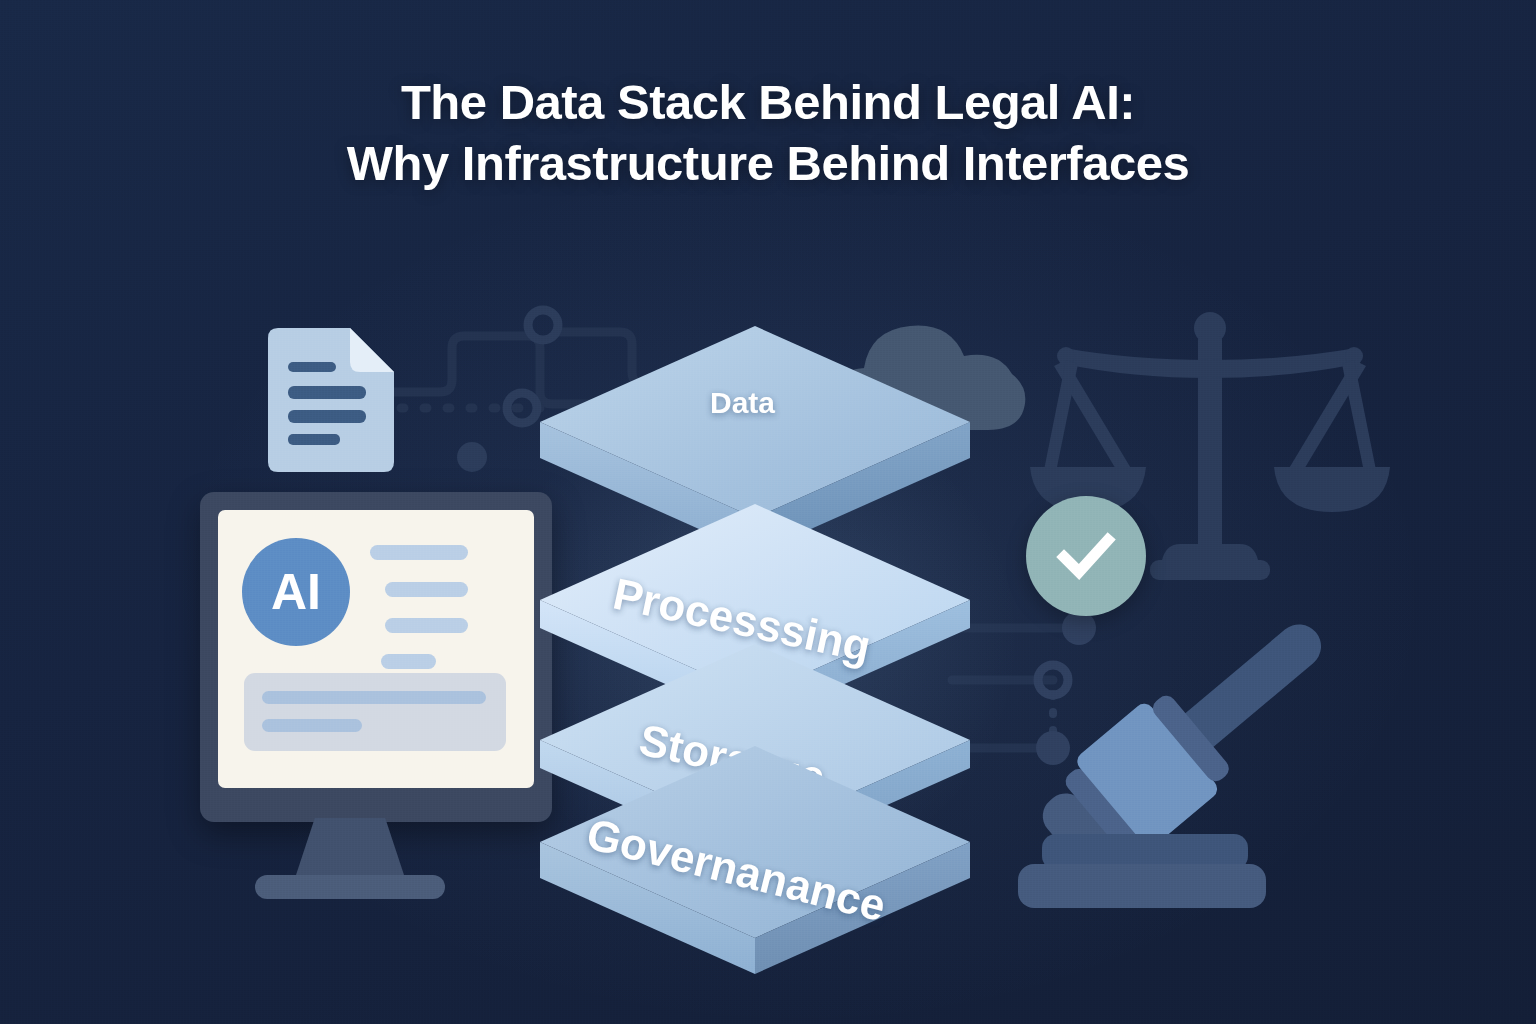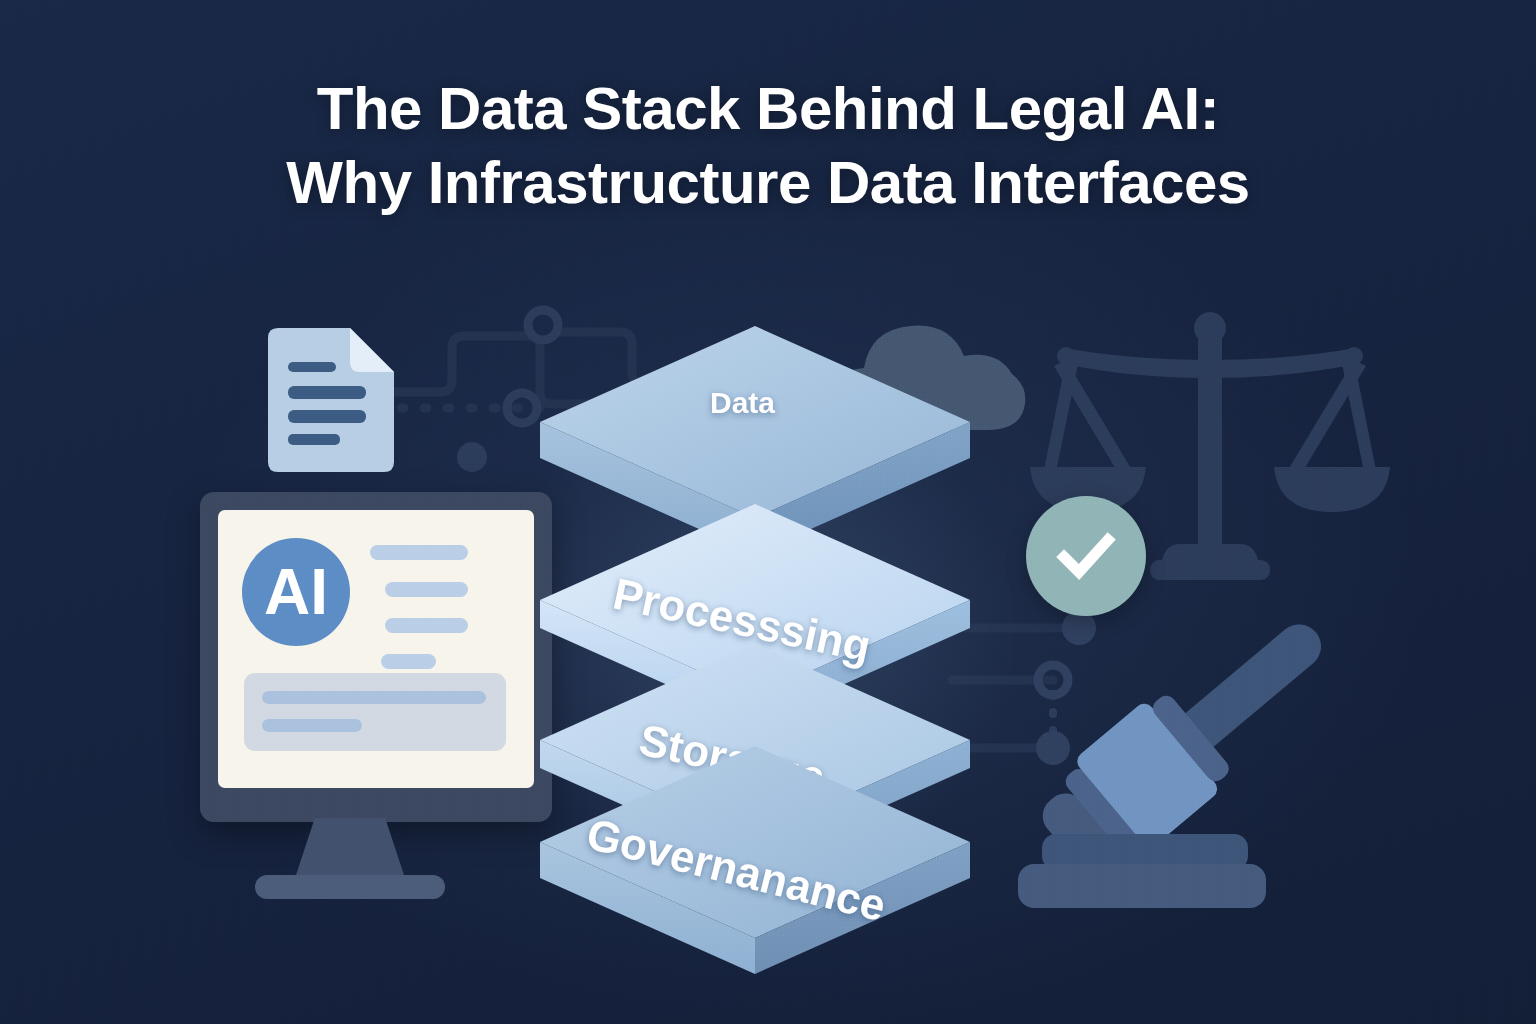--- a/index.html
+++ b/index.html
@@ -19,21 +19,21 @@
   }
 
   
   .title-block {
     position:absolute; left:0; top:72px; width:1536px;
     text-align:center; z-index:40;
   }
   .title-line {
     color:#ffffff;
     font-weight:700;
-    font-size:60px;
+    font-size:49px;
     line-height:1.24;
     letter-spacing:-0.5px;
     white-space:nowrap;
     text-shadow:0 2px 14px rgba(0,0,0,0.35);
   }
 
   
   .decor { position:absolute; left:0; top:0; width:1536px; height:1024px; z-index:5; }
 
   
@@ -46,21 +46,21 @@
   .mon-screen {
     position:absolute; left:18px; top:18px; width:316px; height:278px;
     background:#f7f4ec; border-radius:7px; overflow:hidden;
   }
   .ai-circle {
     position:absolute; left:24px; top:28px; width:108px; height:108px;
     border-radius:50%; background:#5b8bc4;
     display:flex; align-items:center; justify-content:center;
   }
   .ai-circle span {
-    color:#ffffff; font-weight:700; font-size:64px; letter-spacing:0px;
+    color:#ffffff; font-weight:700; font-size:50px; letter-spacing:0px;
   }
   .sk { position:absolute; background:#b9cee6; border-radius:8px; height:15px; }
   .sk.s1 { left:152px; top:35px; width:98px; }
   .sk.s2 { left:167px; top:72px; width:83px; }
   .sk.s3 { left:167px; top:108px; width:83px; }
   .sk.s4 { left:163px; top:144px; width:55px; }
   .card {
     position:absolute; left:26px; top:163px; width:262px; height:78px;
     background:#d2d8e2; border-radius:11px;
   }
@@ -143,21 +143,21 @@
     <circle cx="543" cy="325" r="15" fill="none" stroke="#2b3b59" stroke-width="9"></circle>
     <circle cx="522" cy="408" r="15" fill="none" stroke="#2b3b59" stroke-width="9"></circle>
     <circle cx="472" cy="457" r="15" fill="#2b3b59"></circle>
     <circle cx="1079" cy="628" r="17" fill="#2f3f5e"></circle>
     <circle cx="1053" cy="680" r="15" fill="none" stroke="#2f3f5e" stroke-width="9"></circle>
     <circle cx="1053" cy="748" r="17" fill="#2f3f5e"></circle>
   </svg>
 
   <div class="title-block">
     <div class="title-line">The Data Stack Behind Legal AI:</div>
-    <div class="title-line">Why Infrastructure Data Interfaces</div>
+    <div class="title-line">Why Infrastructure Behind Interfaces</div>
   </div>
 
   <div class="cloud">
     <svg viewBox="0 0 220 130" xmlns="http://www.w3.org/2000/svg">
       <path d="M 48 118 Q 10 118 10 86 Q 10 58 42 56 Q 48 18 88 14 Q 128 10 142 44
                Q 176 38 190 62 Q 210 78 200 102 Q 192 118 166 118 Z" fill="#44566f"></path>
     </svg>
   </div>
 
   <div class="scales">

